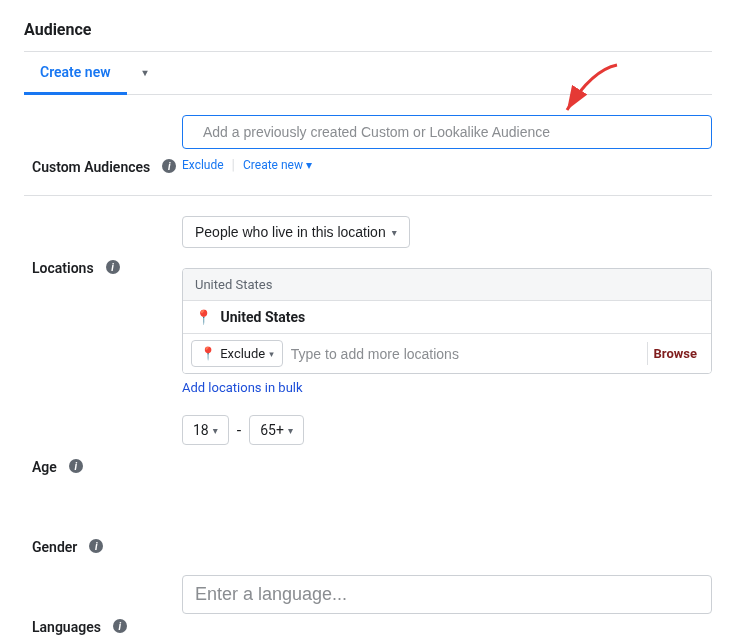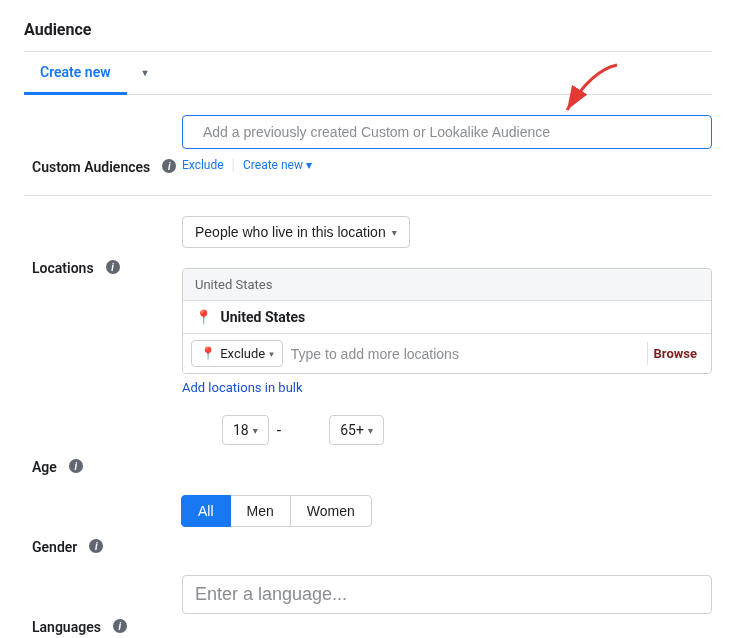--- a/index.html
+++ b/index.html
@@ -265,21 +265,20 @@
       display: flex;
       align-items: center;
       gap: 4px;
       border: 1px solid #ccd0d5;
       border-radius: 4px;
       padding: 6px 10px;
       cursor: pointer;
       font-size: 14px;
       color: #1c1e21;
       background: #fff;
-      margin-left: 40px;
     }
     .age-select .chevron {
       font-size: 10px;
       color: #606770;
     }
     .age-dash {
       font-size: 16px;
       color: #1c1e21;
     }
 
@@ -420,27 +419,20 @@
         </div>
       </div>
     </div>
   </div>
 
   <div class="form-row">
     <div class="form-label">
       <span>Gender</span>
       <span class="info-icon">i</span>
     </div>
-    <div class="form-content">
-      <div class="gender-controls">
-        <button class="gender-btn active">All</button>
-        <button class="gender-btn">Men</button>
-        <button class="gender-btn">Women</button>
-      </div>
-    </div>
   </div>
 
   <div class="form-row">
     <div class="form-label">
       <span>Languages</span>
       <span class="info-icon">i</span>
     </div>
     <div class="form-content">
       <input type="text" class="languages-input" placeholder="Enter a language..." style="">
     </div>

